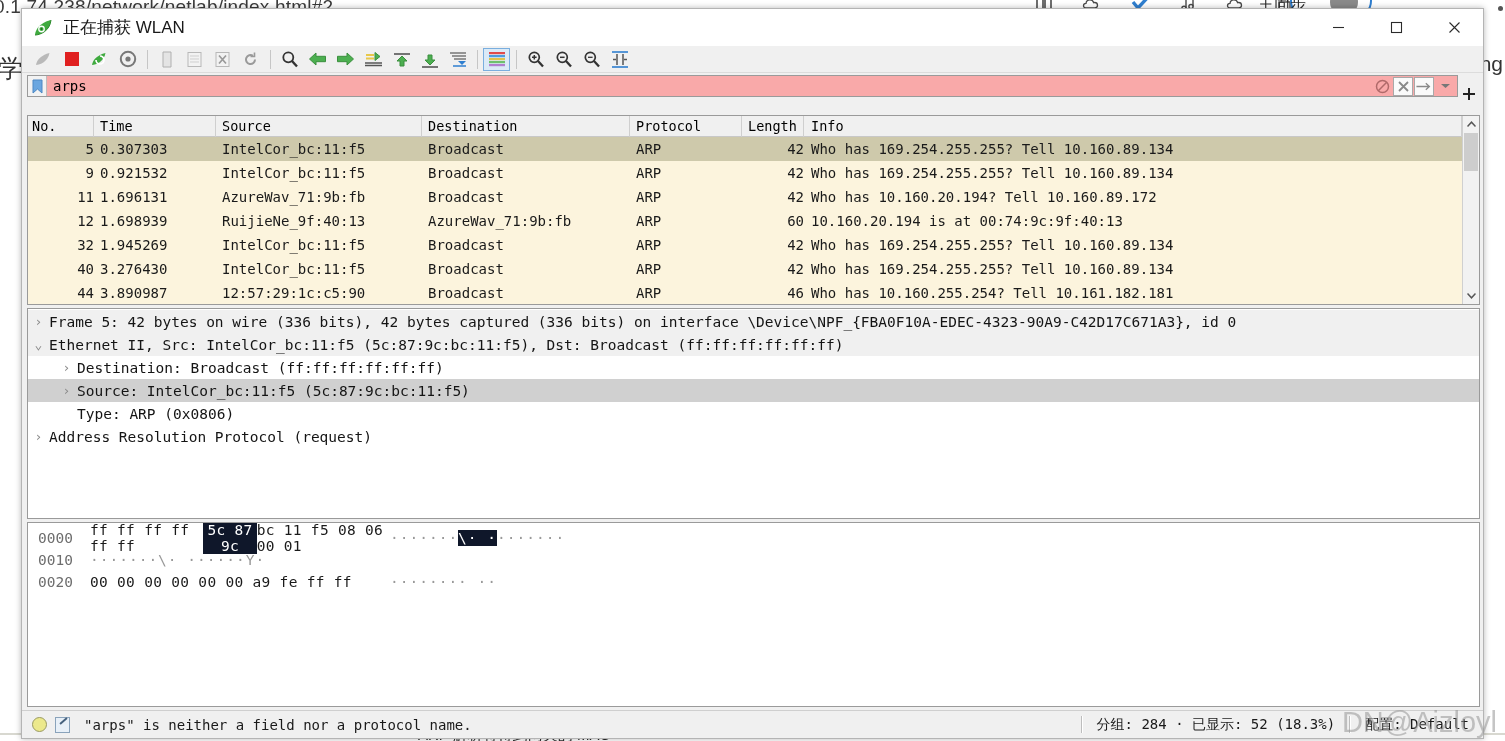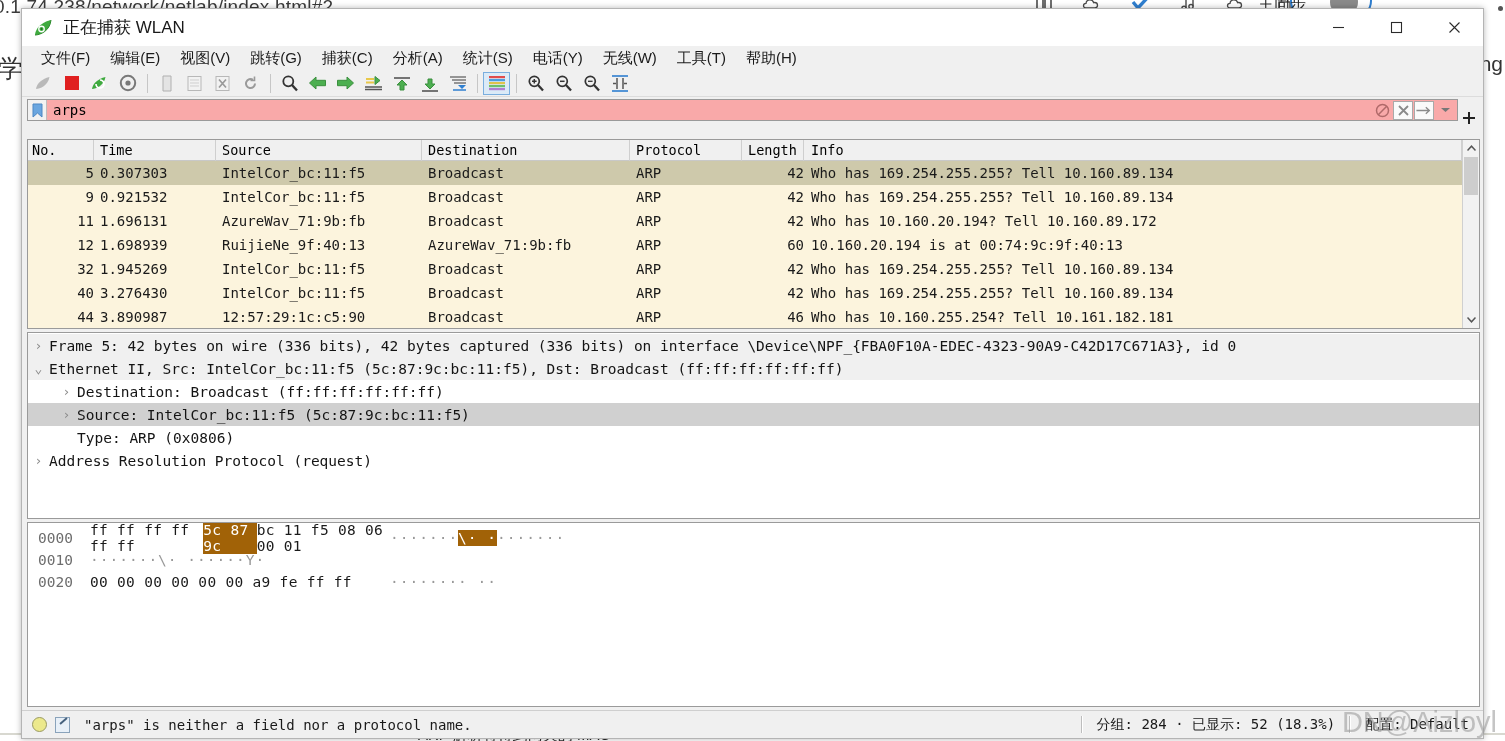--- a/index.html
+++ b/index.html
@@ -199,21 +199,21 @@
     margin:3px 3px 0 5px; overflow:hidden; padding-top:4px;
   }
   .b-row {
     display:flex; height:22px; align-items:center;
     font-family:"DejaVu Sans Mono", monospace; font-size:14.5px; color:#1a1a1a;
   }
   .b-off { width:62px; color:#6d6d6d; padding-left:10px; flex:0 0 auto; }
   .b-hex { width:300px; flex:0 0 auto; letter-spacing:.3px; display:flex; }
   .b-hex span.g { display:inline-block; }
   .b-ascii { flex:0 0 auto; color:#999; letter-spacing:1px; display:flex;}
-  .sel-blue { background:#a16207; color:#fff; }
+  .sel-blue { background:#0f172a; color:#fff;text-align:center; }
 
   
   .statusbar {
     flex:0 0 auto; height:28px; background:#f0f0f0; border-top:1px solid #cfcfcf;
     display:flex; align-items:center; position:relative; margin-top:3px;
   }
   .sb-ico { margin-left:10px; display:flex; align-items:center; gap:8px;}
   .sb-dot {
     width:15px;height:15px;border-radius:50%;background:#ece98c;border:1px solid #9a9a62;
   }
@@ -323,33 +323,20 @@
           </svg>
       </div>
       <div class="win-btn close">
         <svg width="13" height="13" viewBox="0 0 13 13">
             <path d="M1.5 1.5l10 10M11.5 1.5l-10 10" stroke="currentColor" stroke-width="1.1"></path>
           </svg>
       </div>
     </div>
   </div>
 
-  <div class="menubar">
-    <div class="menu-item">文件(F)</div>
-    <div class="menu-item">编辑(E)</div>
-    <div class="menu-item">视图(V)</div>
-    <div class="menu-item">跳转(G)</div>
-    <div class="menu-item">捕获(C)</div>
-    <div class="menu-item">分析(A)</div>
-    <div class="menu-item">统计(S)</div>
-    <div class="menu-item">电话(Y)</div>
-    <div class="menu-item">无线(W)</div>
-    <div class="menu-item">工具(T)</div>
-    <div class="menu-item">帮助(H)</div>
-  </div>
 
   <div class="toolbar">
     <div class="tb">
       <svg width="19" height="17" viewBox="0 0 19 17">
           <path d="M2 14 C6 14 14 10.5 15.5 2 C15.5 2 3.5 4.5 2 14 Z" fill="#b9b9b9"></path>
         </svg>
     </div>
     <div class="tb">
       <svg width="16" height="16" viewBox="0 0 16 16">
           <rect x="1" y="1" width="14" height="14" fill="#e02020"></rect>

